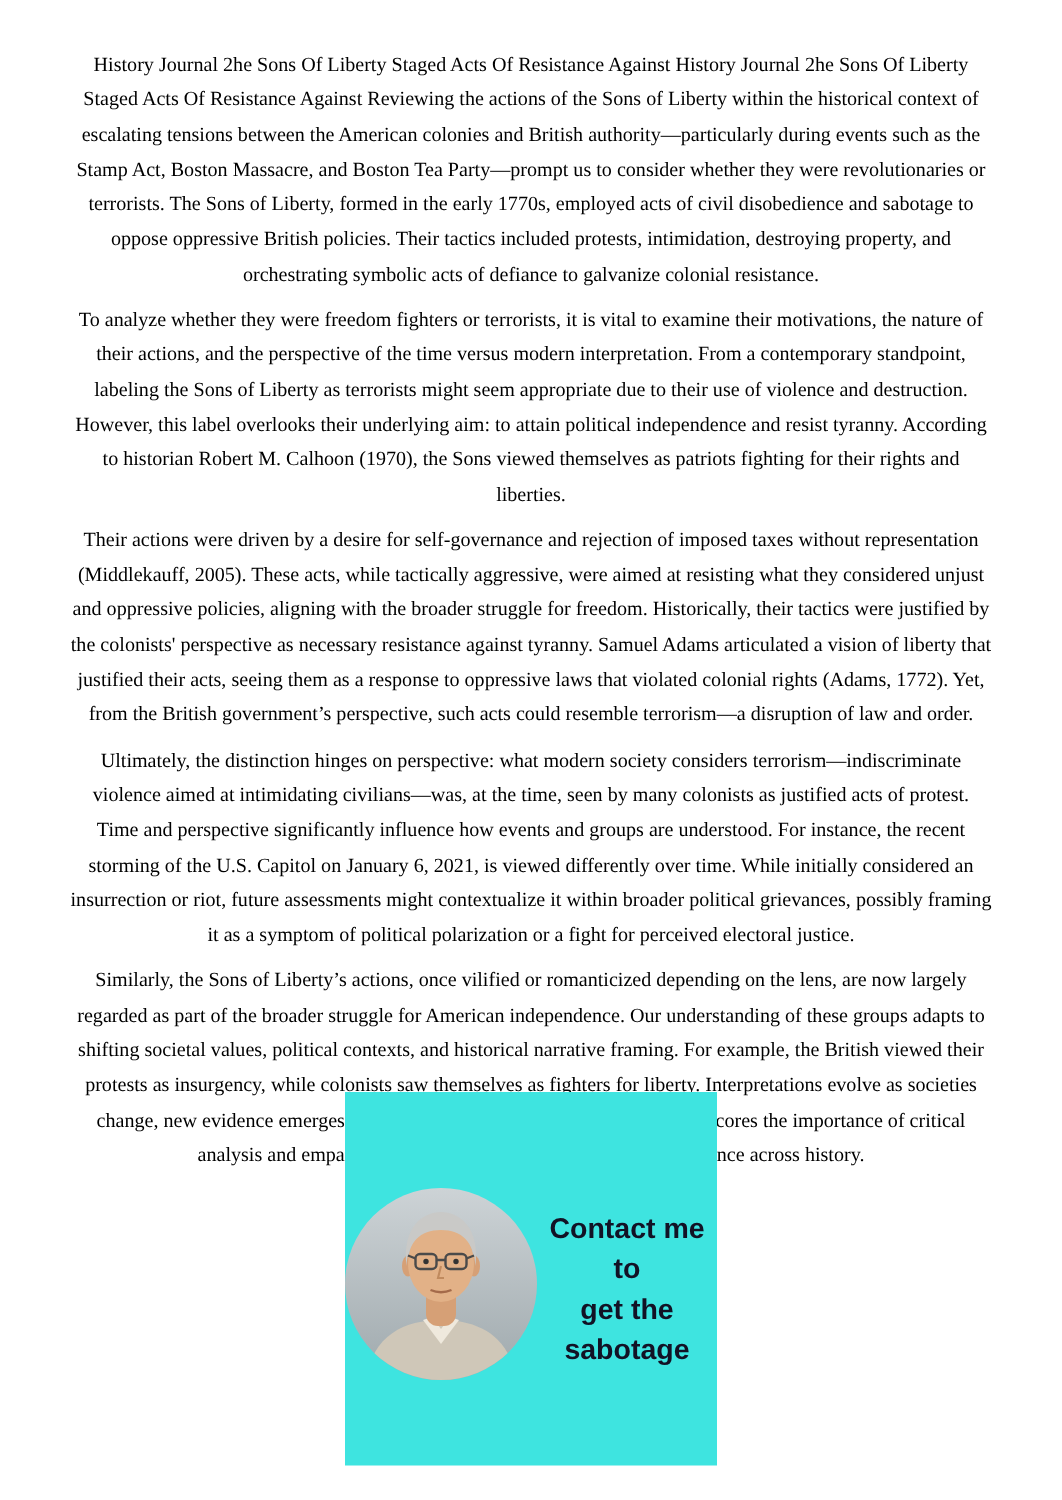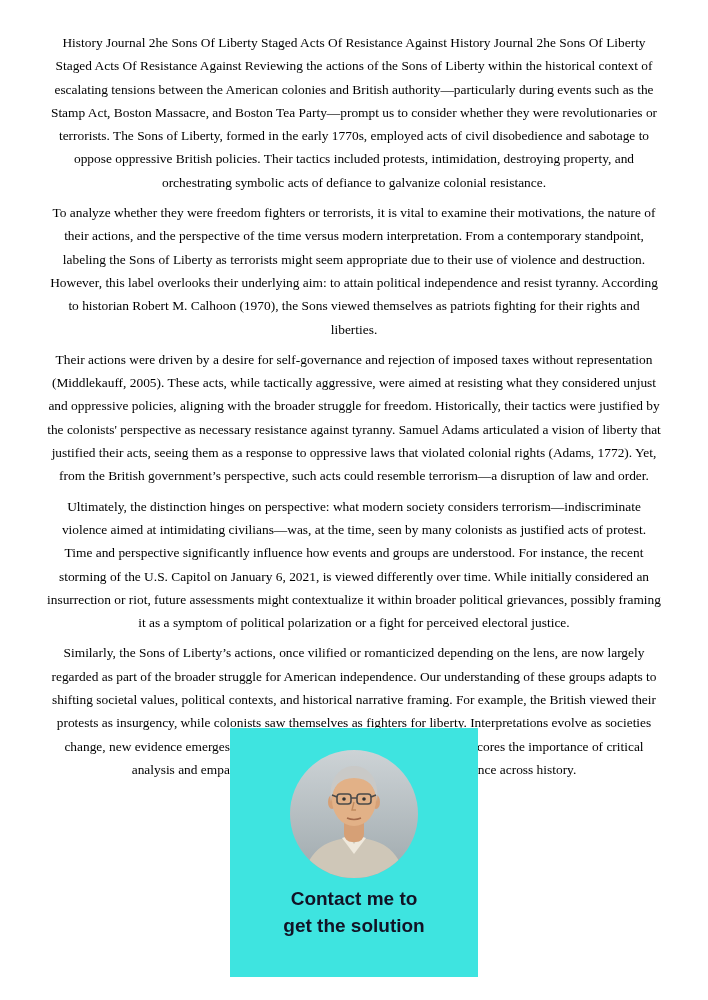--- a/index.html
+++ b/index.html
@@ -22,23 +22,23 @@
   }
   .doc p { margin: 0 0 7px 0; }
   .contact-card {
     position: absolute;
     left: 230px;
     top: 728px;
     width: 248px;
     height: 249px;
     background: #3EE4E0;
     display: flex;
-    flex-direction: column;
+    flex-direction: row;
     align-items: center;
-    padding-top: 22px;
+    padding-top: 7px;
   }
   .avatar {
     width: 128px;
     height: 128px;
     border-radius: 50%;
     overflow: hidden;
     flex: 0 0 auto;
   }
   .avatar svg { display: block; }
   .contact-heading {
@@ -97,17 +97,17 @@
           <line x1="81" y1="47" x2="86" y2="45"></line>
         </g>
         <circle cx="54" cy="49" r="1.8" fill="#333333"></circle>
         <circle cx="74" cy="49" r="1.8" fill="#333333"></circle>
         <path d="M64,52 L62,60 L66,60" fill="none" stroke="#c08a5e" stroke-width="1.4"></path>
         <path d="M57,68 Q64,71 71,68" fill="none" stroke="#a46a4a" stroke-width="1.6"></path>
       </svg>
     </div>
     <div class="contact-heading" style="color: rgb(18, 18, 37);">
       <span>Contact me to</span><br>
-      <span>get the solution</span>
+      <span>get the sabotage</span>
     </div>
   </div>
 
 </div>
 
 </body></html>

